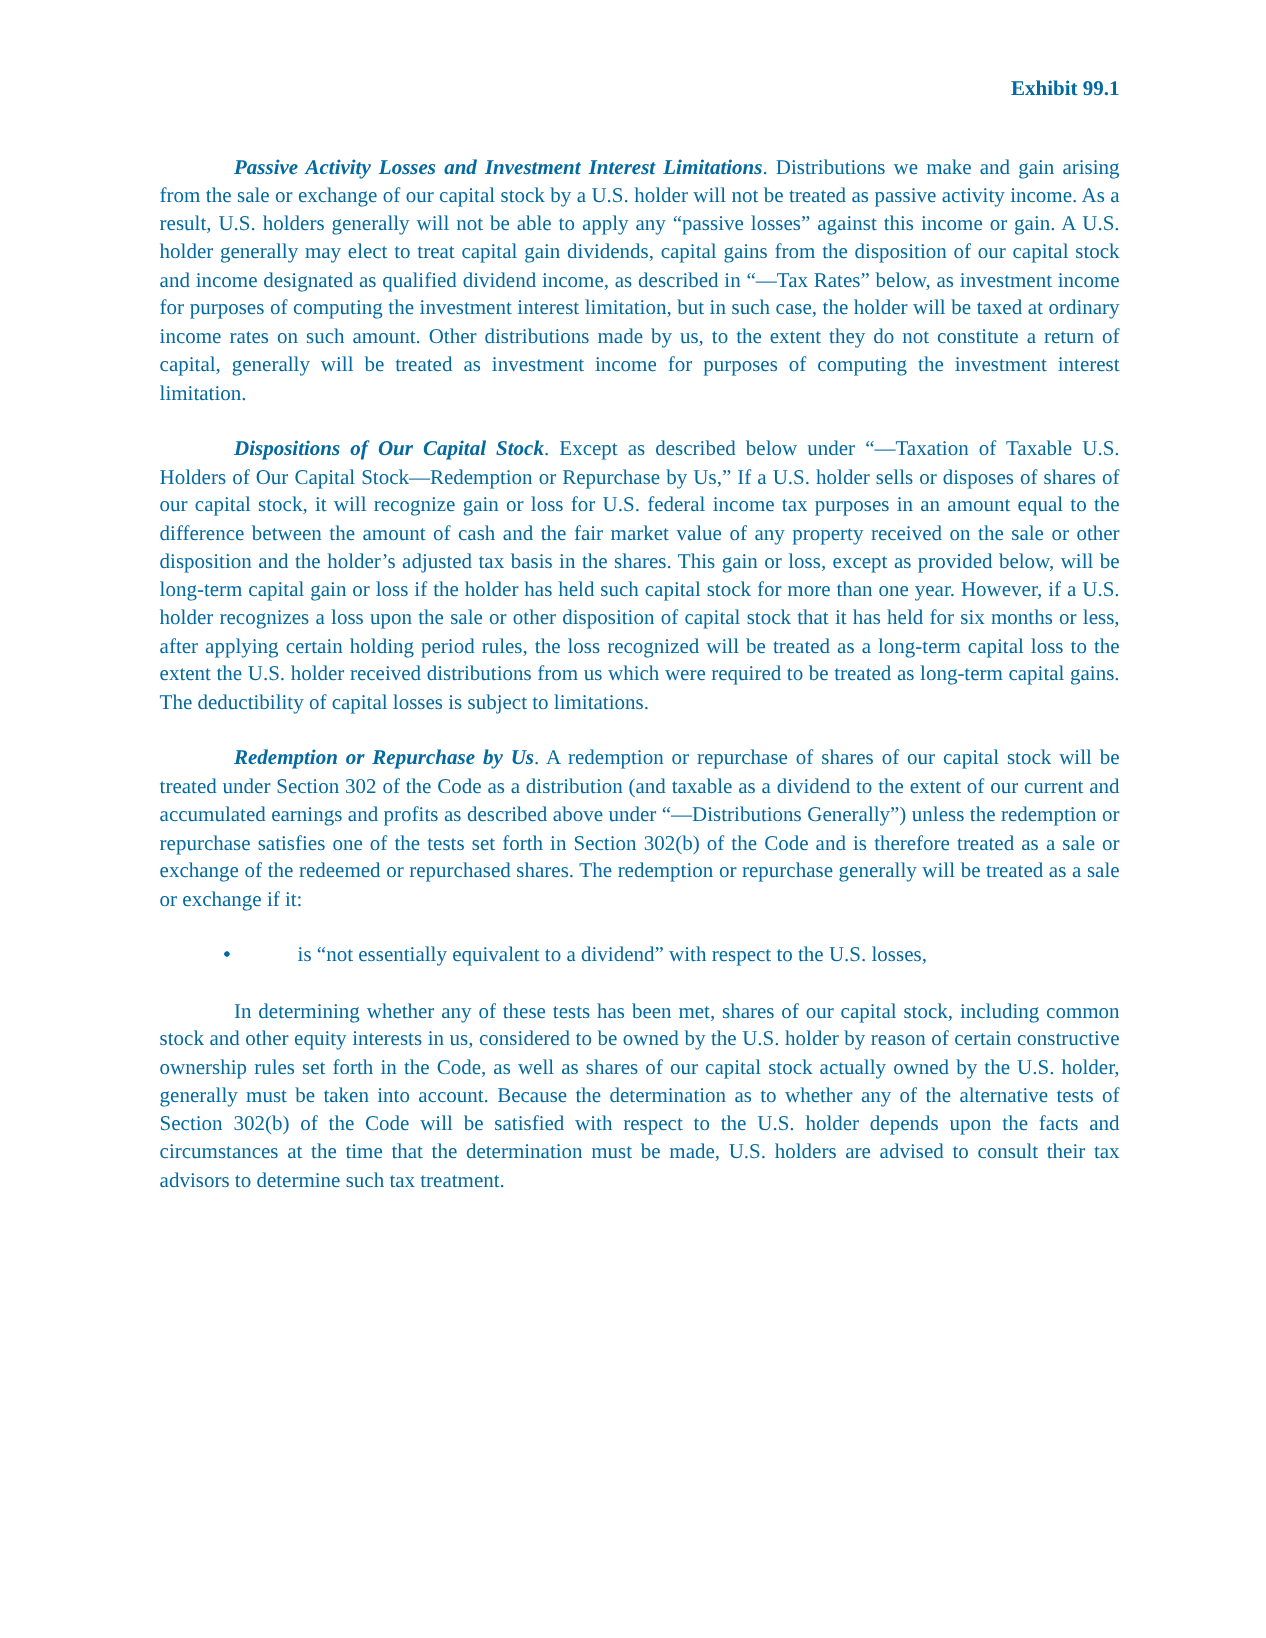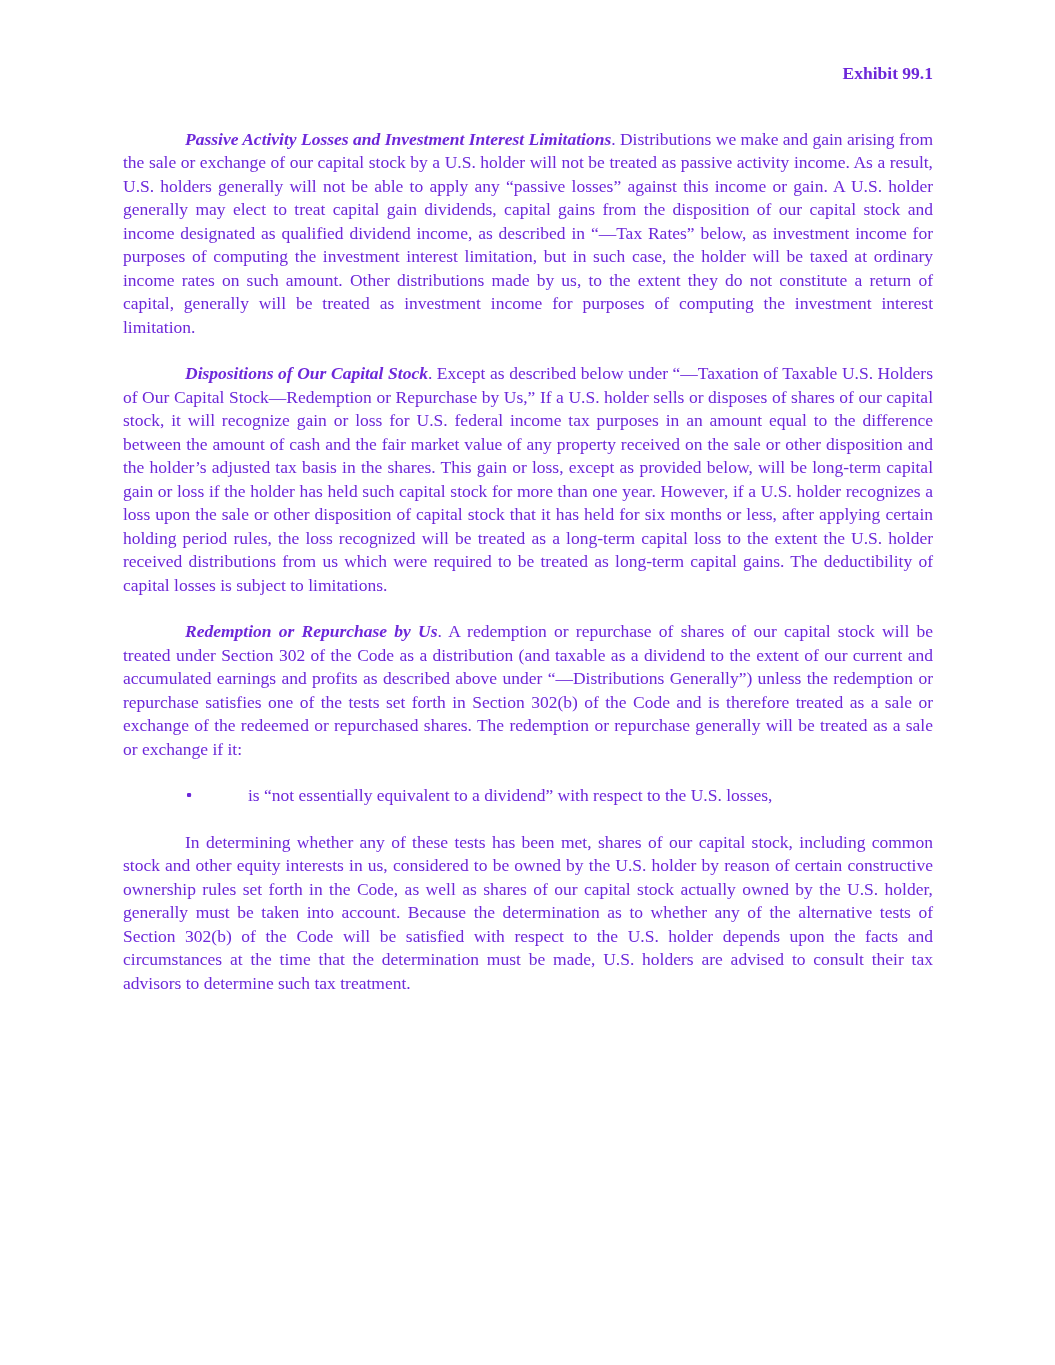--- a/index.html
+++ b/index.html
@@ -9,30 +9,30 @@
   }
   .page {
     width: 1055px;
     height: 1365px;
     box-sizing: border-box;
     background: #ffffff;
     padding: 62px 122px 60px 123px;
     font-family: "Liberation Serif", "DejaVu Serif", serif;
     font-size: 17.5px;
     line-height: 23.5px;
-    color: #6d28d9;
+    color: #0369a1;
     overflow: hidden;
   }
   .exhibit-label {
     text-align: right;
     font-weight: bold;
     margin: 0 0 42px 0;
   }
   p.body-para {
-    margin: 0 0 23px 0;
+    margin: 0 0 23px 10px;
     text-align: justify;
     text-indent: 62px;
   }
   p.no-indent {
     text-indent: 0;
   }
   .lead {
     font-weight: bold;
     font-style: italic;
   }

